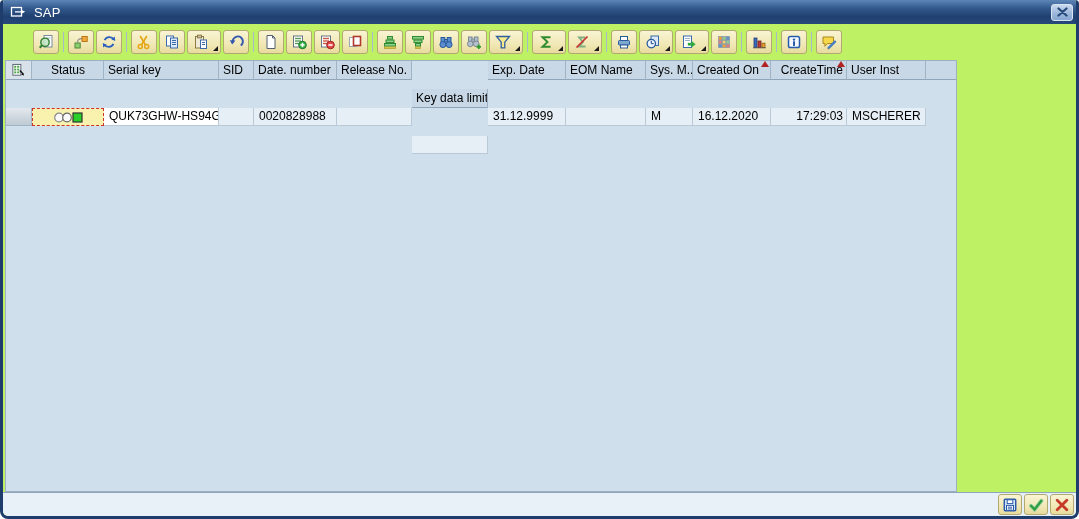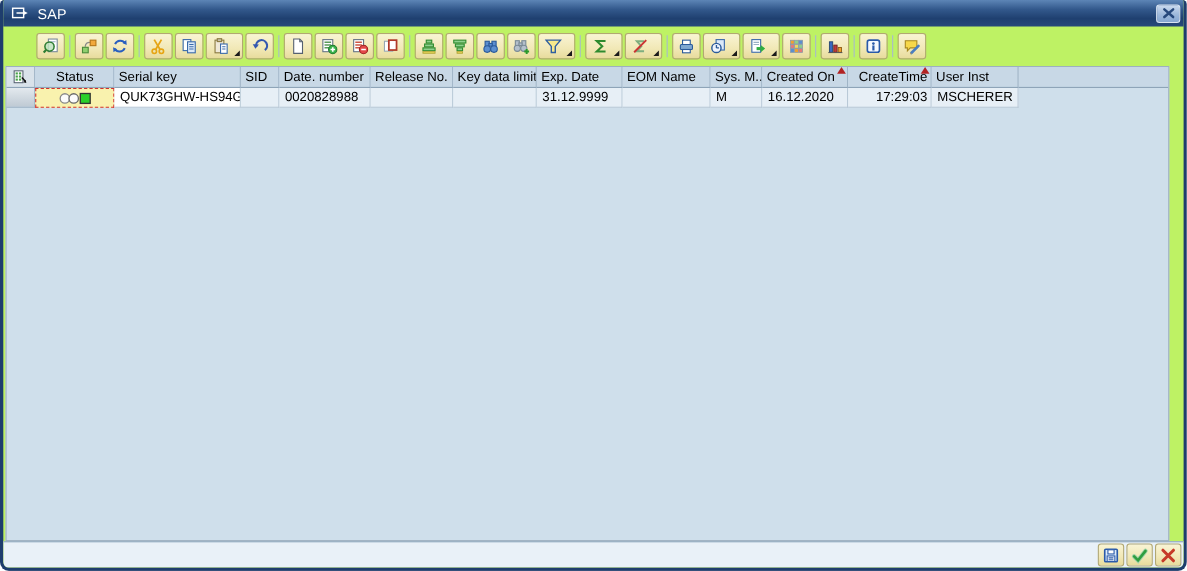--- a/index.html
+++ b/index.html
@@ -33,21 +33,21 @@
     margin-right:2px;cursor:pointer;flex:0 0 auto;
   }
   .tb-btn.dd{width:34px;padding-right:7px;}
   .dd-arrow{
     position:absolute;right:2px;bottom:2px;width:0;height:0;
     border-left:5px solid transparent;border-bottom:5px solid #1a1a1a;
   }
   .tb-sep{width:1px;height:20px;background:#a9bbca;margin:0 4px 0 2px;flex:0 0 auto;}
   
   .tbl{
-    position:absolute;left:2px;top:60px;width:1058px;bottom:24px;box-sizing:border-box;
+    position:absolute;left:2px;top:60px;width:952px;bottom:24px;box-sizing:border-box;
     background:#cfdfeb;border:1px solid #9db0c0;
   }
   .hrow,.drow{display:flex;}
   .hcell{
     box-sizing:border-box;height:19px;background:#c8d8e6;
     border-right:1px solid #9fb4c6;border-bottom:1px solid #8ea4b8;
     font-size:12px;color:#000;padding:2px 3px 0 4px;white-space:nowrap;overflow:hidden;
     position:relative;
   }
   .hcell.center{text-align:center;}
@@ -71,21 +71,21 @@
     box-sizing:border-box;width:26px;height:18px;
     background:linear-gradient(180deg,#e3e9ee 0%,#cdd6de 60%,#bfcad4 100%);
     border-right:1px solid #9fb4c6;border-bottom:1px solid #9fb4c6;cursor:pointer;
   }
   .status-cell{
     background:#f9f2ae;border:1px dashed #d03030;display:flex;align-items:center;
     justify-content:center;padding:0;cursor:pointer;
   }
   .serial-cell{background:#ffffff;}
   .w-status{width:72px;} .w-serial{width:115px;} .w-sid{width:35px;} .w-inst{width:83px;}
-  .w-rel{width:75px;} .w-key{width:76px;} .w-exp{width:78px;} .w-eom{width:80px;}
+  .w-rel{width:75px;} .w-key{width:76px;margin-top:28px;} .w-exp{width:78px;} .w-eom{width:80px;}
   .w-sysm{width:47px;} .w-created{width:78px;} .w-ctime{width:76px;text-align:right;} .w-user{width:79px;}
   
   .statusbar{
     position:absolute;left:0;right:0;bottom:0;height:23px;background:#e9f1f8;
     border-top:1px solid #8da5bd;display:flex;align-items:center;justify-content:flex-end;
     padding:0 2px;gap:2px;
   }
   .sb-btn{
     width:24px;height:21px;box-sizing:border-box;border:1px solid #b2a872;border-radius:3px;
     background:linear-gradient(180deg,#f9f4d4 0%,#f1e8b6 60%,#e7db9c 100%);

